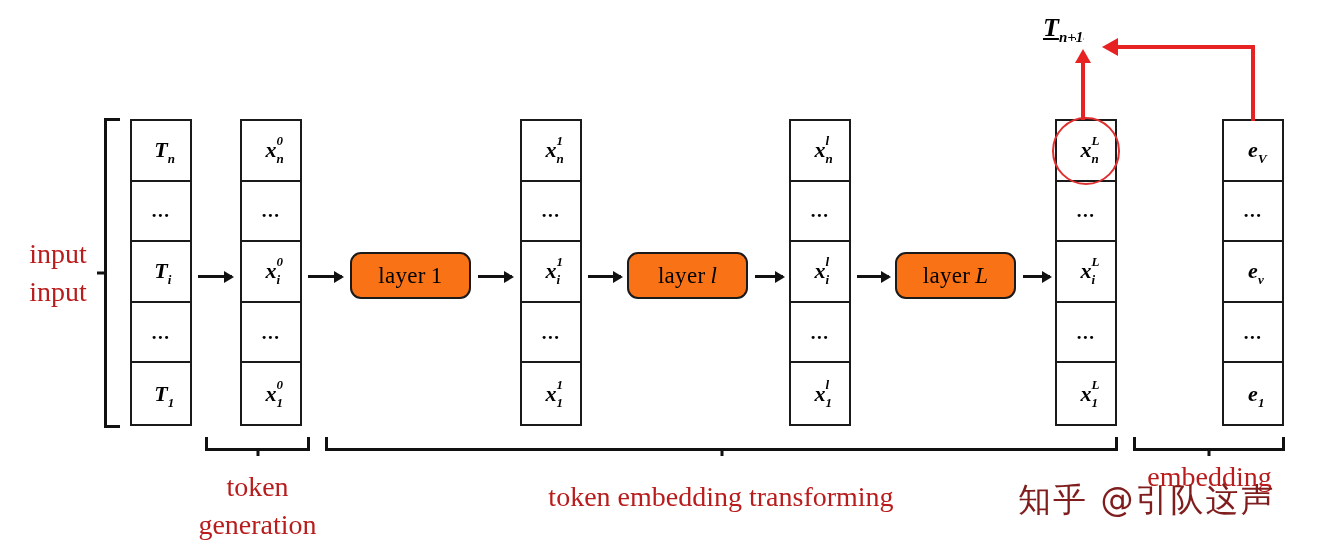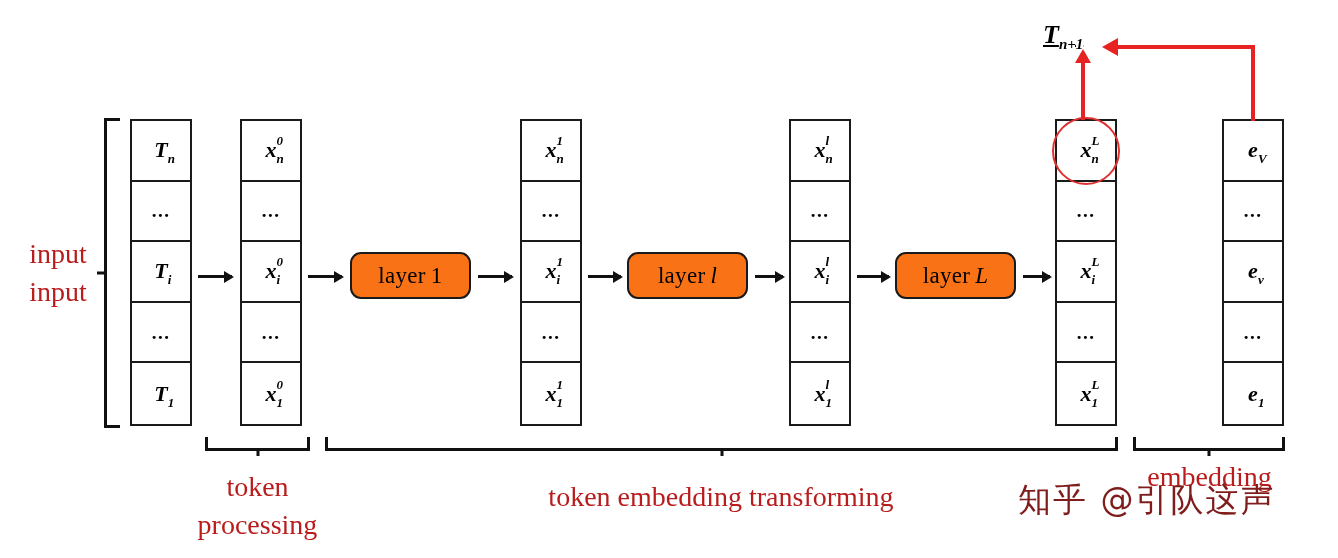--- a/index.html
+++ b/index.html
@@ -245,30 +245,30 @@
   <div class="redcircle" style="left:1052px;top:117px;width:68px;height:68px;"></div>
 
   <div class="redline" style="left:1081px;top:62px;width:4px;height:58px;"></div>
   <div class="redarrow-up" style="left:1075px;top:49px;"></div>
 
   <div class="redline" style="left:1251px;top:45px;width:4px;height:76px;"></div>
 
   <div class="redline" style="left:1118px;top:45px;width:137px;height:4px;"></div>
   <div class="redarrow-left" style="left:1102px;top:38px;"></div>
 
-  <div class="tnext" style="left:1043px;top:20px;text-decoration:underline;">
+  <div class="tnext" style="left:1043px;top:13px;text-decoration:underline;">
     <span>T</span><span class="sub">n+1</span>
   </div>
 
   <div class="botbrace" style="left:205px;top:437px;width:105px;">
     <span class="nub"></span>
   </div>
   <div class="lbl" style="left:195px;top:468px;width:125px;">
     <div>token</div>
-    <div>processing</div>
+    <div>generation</div>
   </div>
 
   <div class="botbrace" style="left:325px;top:437px;width:793px;">
     <span class="nub"></span>
   </div>
   <div class="lbl" style="left:521px;top:478px;width:400px;">token embedding transforming</div>
 
   <div class="botbrace" style="left:1133px;top:437px;width:152px;">
     <span class="nub"></span>
   </div>

